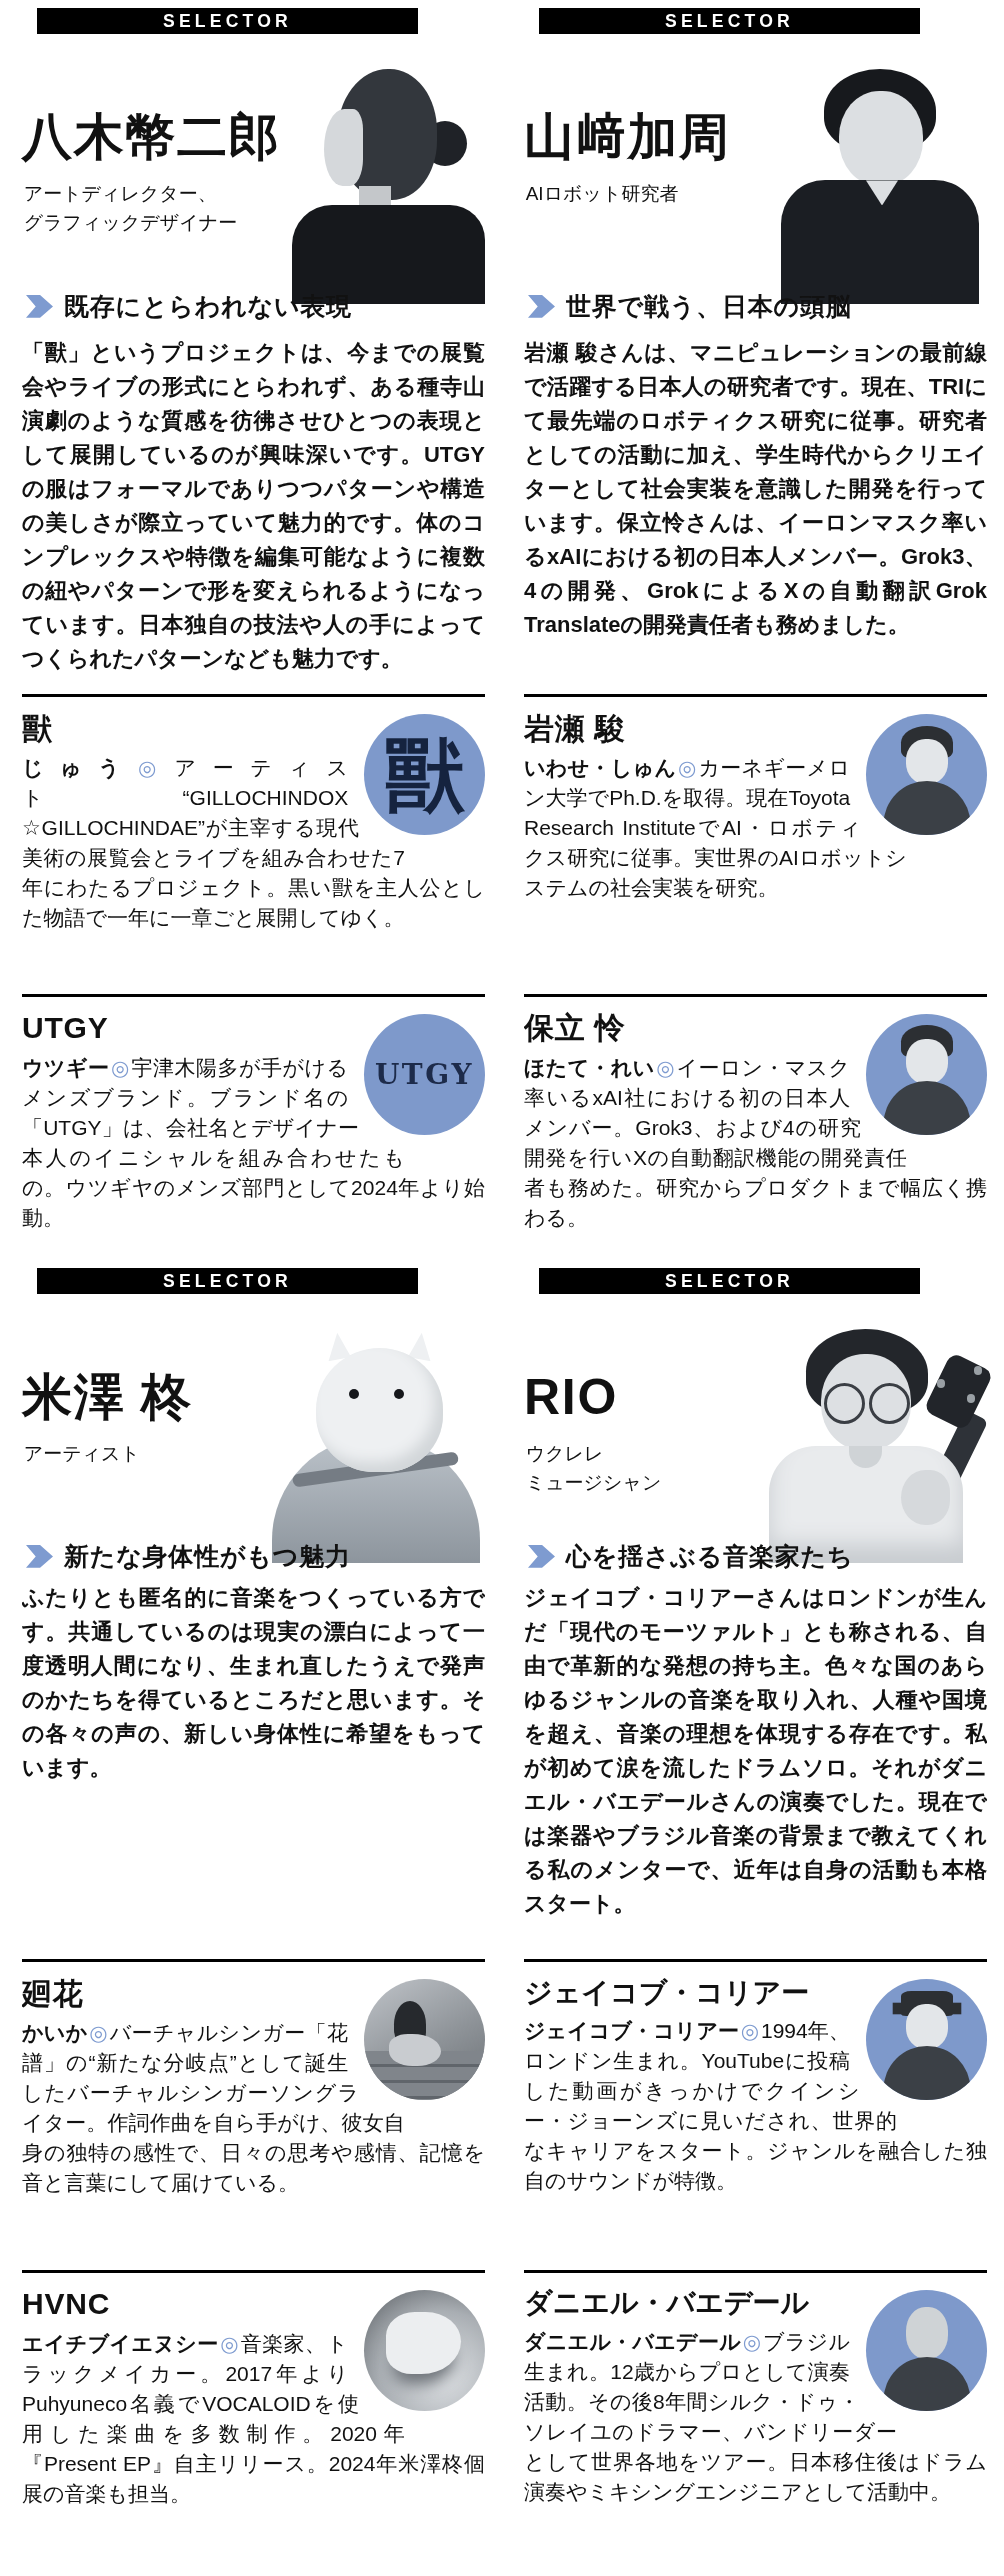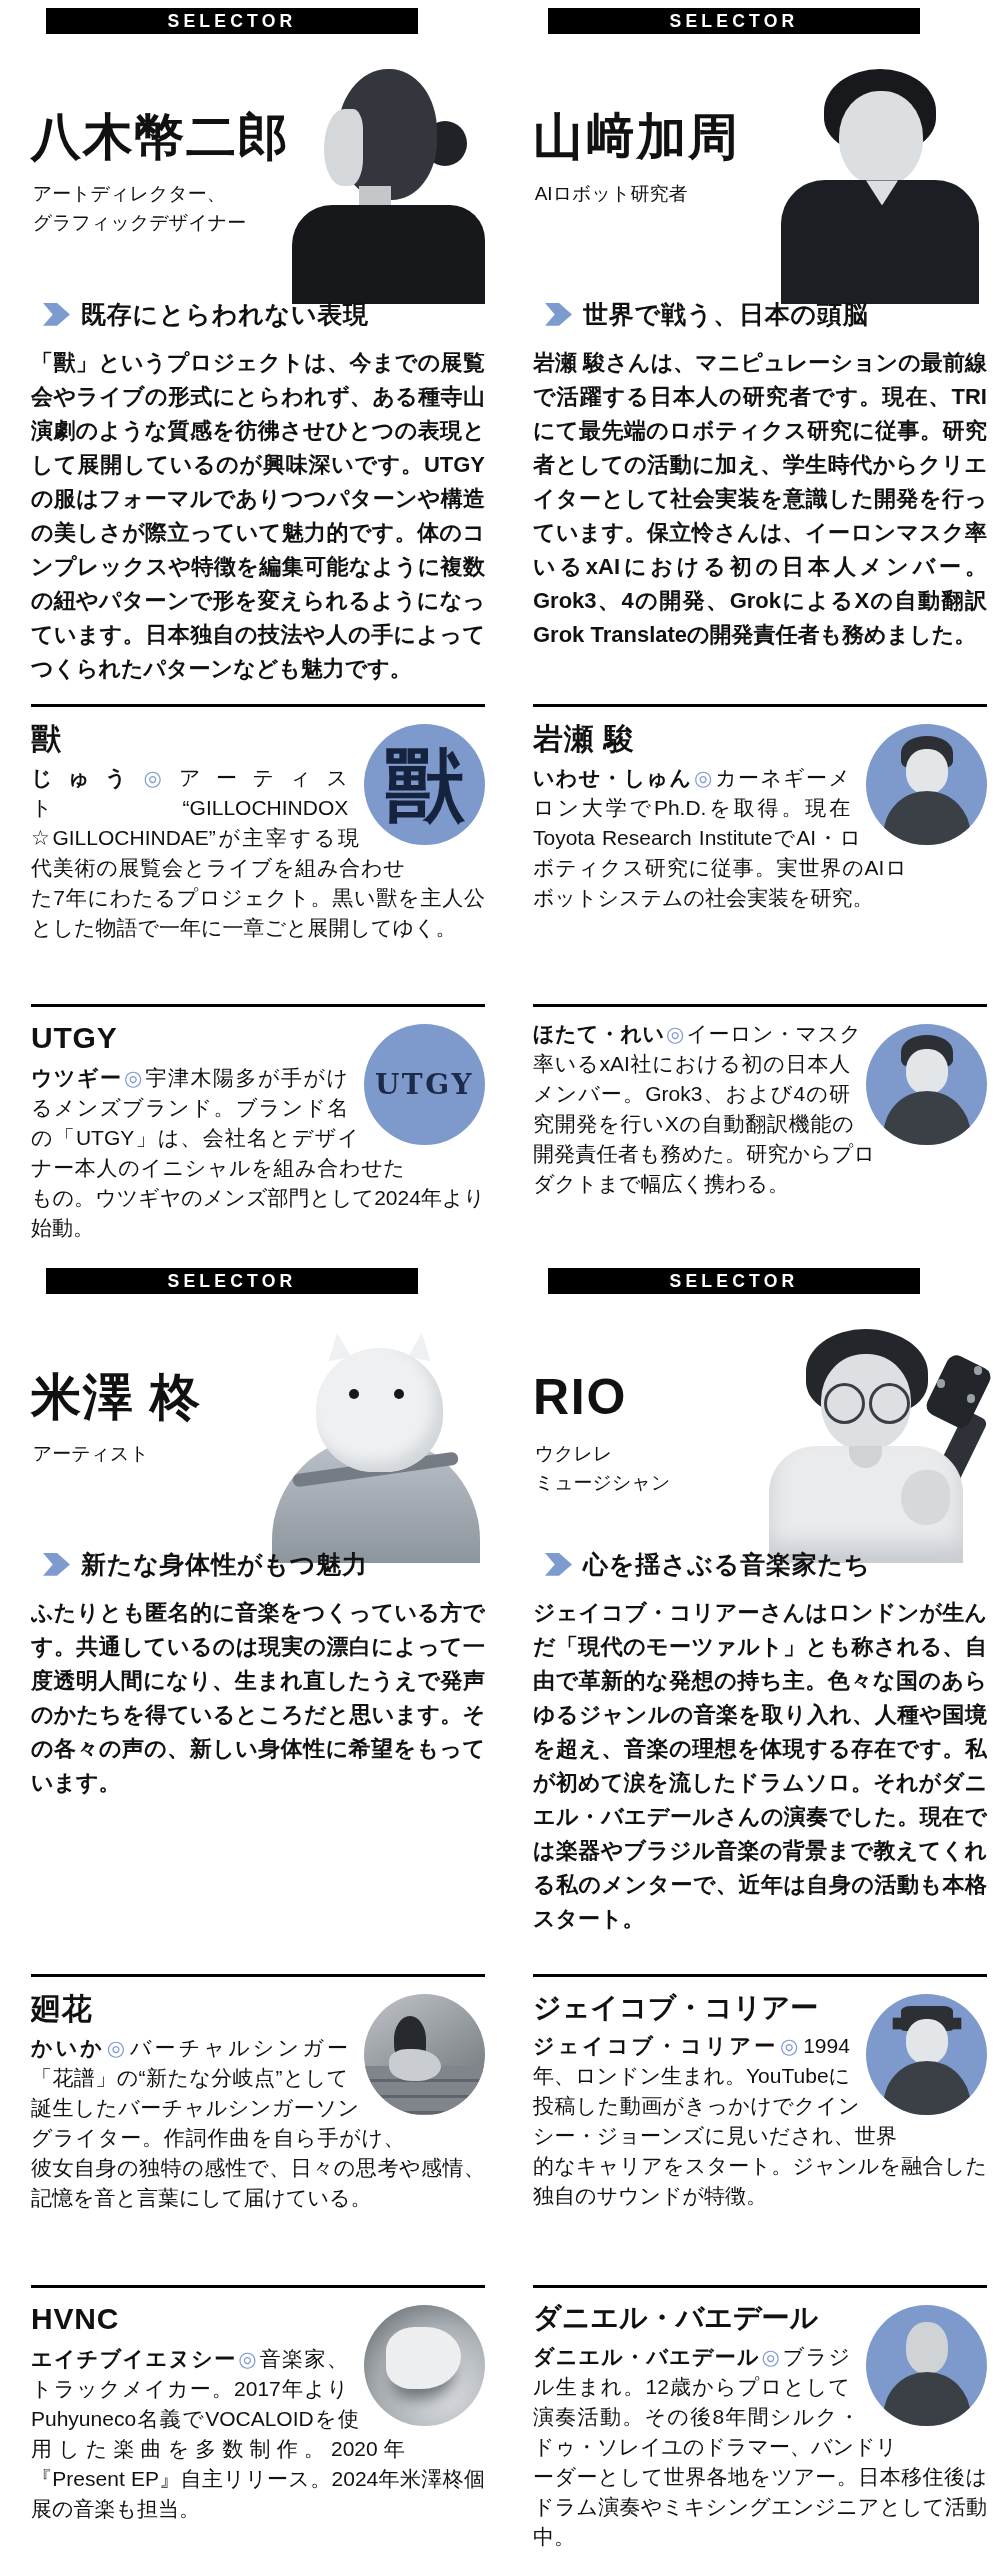--- a/index.html
+++ b/index.html
@@ -1,29 +1,29 @@
 <!DOCTYPE html>
 <html style="font-size:13.4px"><head>
 <meta charset="utf-8">
 <style>
   html,body{margin:0;padding:0;background:#fff;}
   body{width:1005px;height:2576px;font-family:"Liberation Sans","DejaVu Sans",sans-serif;color:#111;overflow:hidden;}
   .page{display:grid;grid-template-columns:502px 502px;grid-template-rows:1260px 1316px;width:1005px;height:2576px;}
-  .card{padding:0 17px 0 31px;position:relative;overflow:hidden;}
+  .card{padding:0 17px 0 22px;position:relative;overflow:hidden;}
 
   .selector-bar{margin:8.4px 67px 10px 15px;height:26px;background:#000;color:#fff;display:flex;align-items:center;justify-content:center;font-weight:bold;font-size:17.6px;letter-spacing:4.2px;}
 
   .profile-header{position:relative;height:238px;}
   .row2 .profile-header{height:228px;}
   .names{padding-top:65px;position:relative;z-index:2;}
   .pname{margin:0;font-size:50px;font-weight:bold;letter-spacing:1.7px;line-height:1.15;}
   .ptitle{margin:13.4px 0 0 1.7px;font-size:19px;line-height:28.5px;}
   .tline{display:block;}
 
-  .arrow-heading{display:flex;align-items:center;gap:11px;margin:12px;height:40px;font-size:25px;font-weight:bold;letter-spacing:0.8px;position:relative;z-index:3;}
+  .arrow-heading{display:flex;align-items:center;gap:11px;margin:4px;height:40px;font-size:25px;font-weight:bold;letter-spacing:0.8px;position:relative;z-index:3;}
   .arrow{flex:0 0 auto;width:27px;height:22.6px;background:#7e9bd0;clip-path:polygon(0 0,52% 0,100% 50%,52% 100%,0 100%,36% 50%);}
 
   .body-text{margin:10px 0 0;font-size:22px;line-height:34px;text-align:justify;height:358px;overflow:hidden;font-weight:bold;}
   .row2 .body-text{margin-top:5px;height:378px;}
 
   .entry{border-top:3.3px solid #000;padding-top:11.7px;overflow:hidden;}
   .row1 .entry-a{height:285px;}
   .row1 .entry-b{height:284px;}
   .row2 .entry-a{height:296px;}
   .row2 .entry-b{height:307px;}
@@ -160,20 +160,21 @@
         </span>
       <h3 class="entry-title">岩瀬 駿</h3>
       <p class="entry-text"><b>いわせ・しゅん</b><span class="ring">◎</span><span>カーネギーメロン大学でPh.D.を取得。現在Toyota Research InstituteでAI・ロボティクス研究に従事。実世界のAIロボットシステムの社会実装を研究。</span></p>
     </div>
     <div class="entry entry-b">
       <span class="avatar person">
           <i class="av-hair"></i>
           <i class="av-face"></i>
           <i class="av-shoulders"></i>
         </span>
+      <h3 class="entry-title">保立 怜</h3>
       <p class="entry-text"><b>ほたて・れい</b><span class="ring">◎</span><span>イーロン・マスク率いるxAI社における初の日本人メンバー。Grok3、および4の研究開発を行いXの自動翻訳機能の開発責任者も務めた。研究からプロダクトまで幅広く携わる。</span></p>
     </div>
   </section>
 
   <section class="card row2">
     <div class="selector-bar">
       <span>SELECTOR</span>
     </div>
     <div class="profile-header">
       <div class="names">

